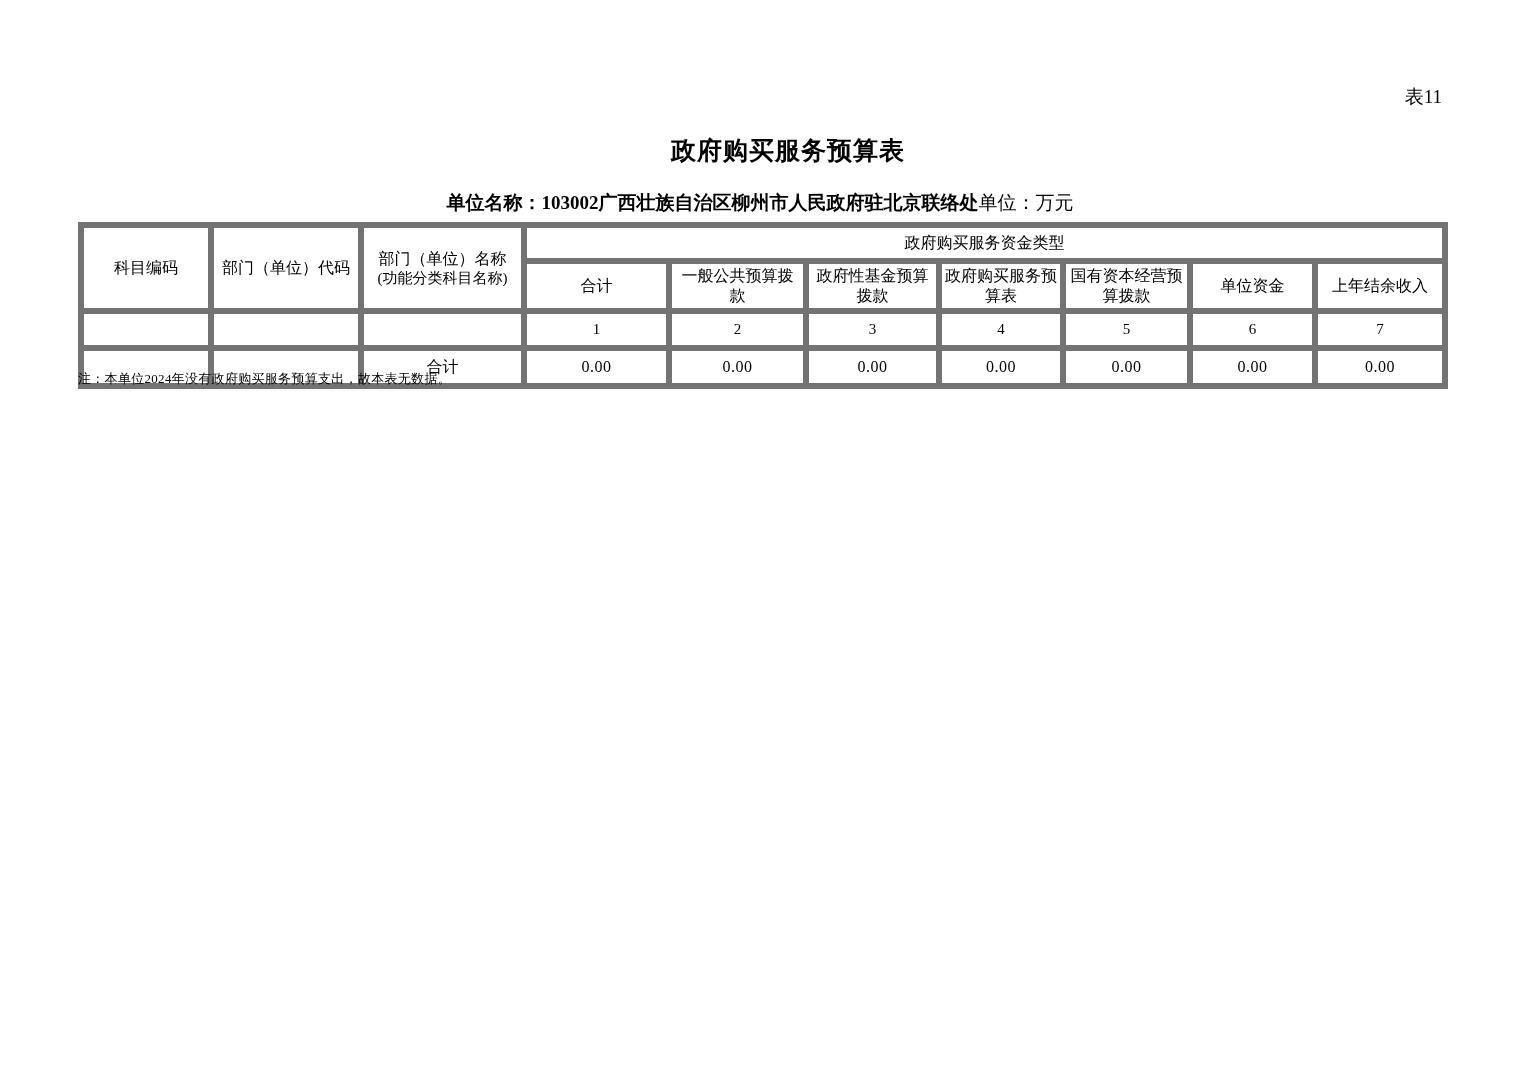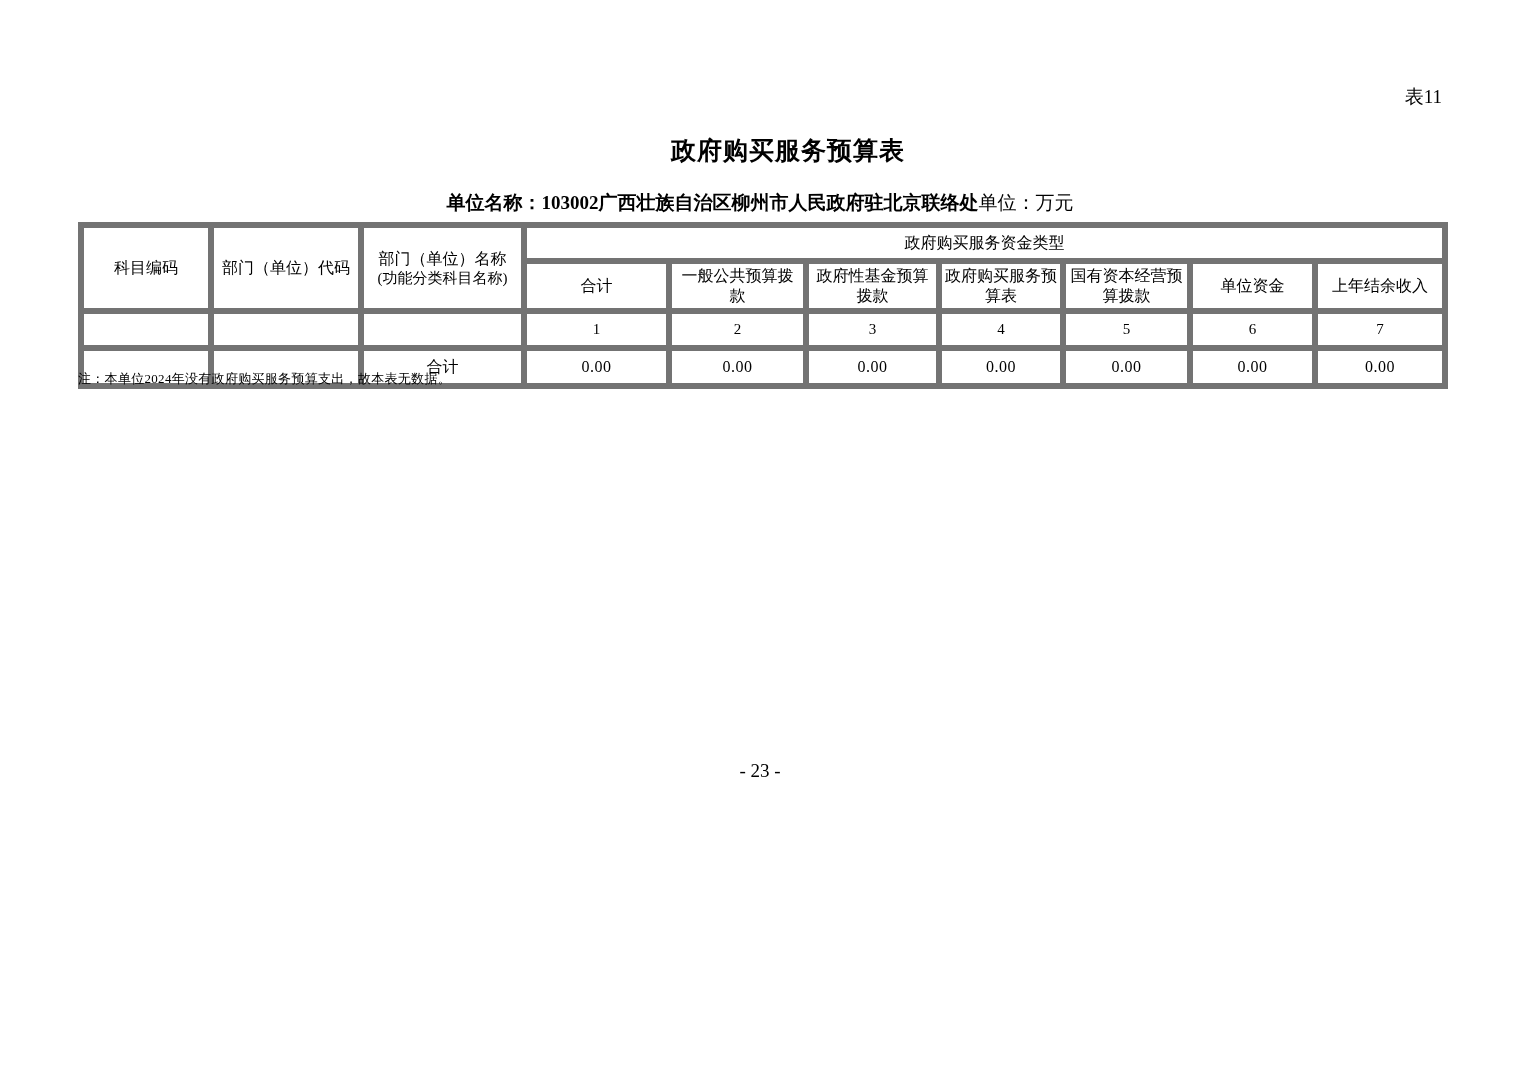--- a/index.html
+++ b/index.html
@@ -179,15 +179,14 @@
         <td class="h-data num-cell">0.00</td>
         <td class="h-data num-cell">0.00</td>
         <td class="h-data num-cell">0.00</td>
         <td class="h-data num-cell">0.00</td>
       </tr>
     </tbody>
   </table>
 
   <div class="note">注：本单位2024年没有政府购买服务预算支出，故本表无数据。</div>
 
-  <div class="page-footer">- 23 -</div>
 
 </div>
 
 </body></html>

